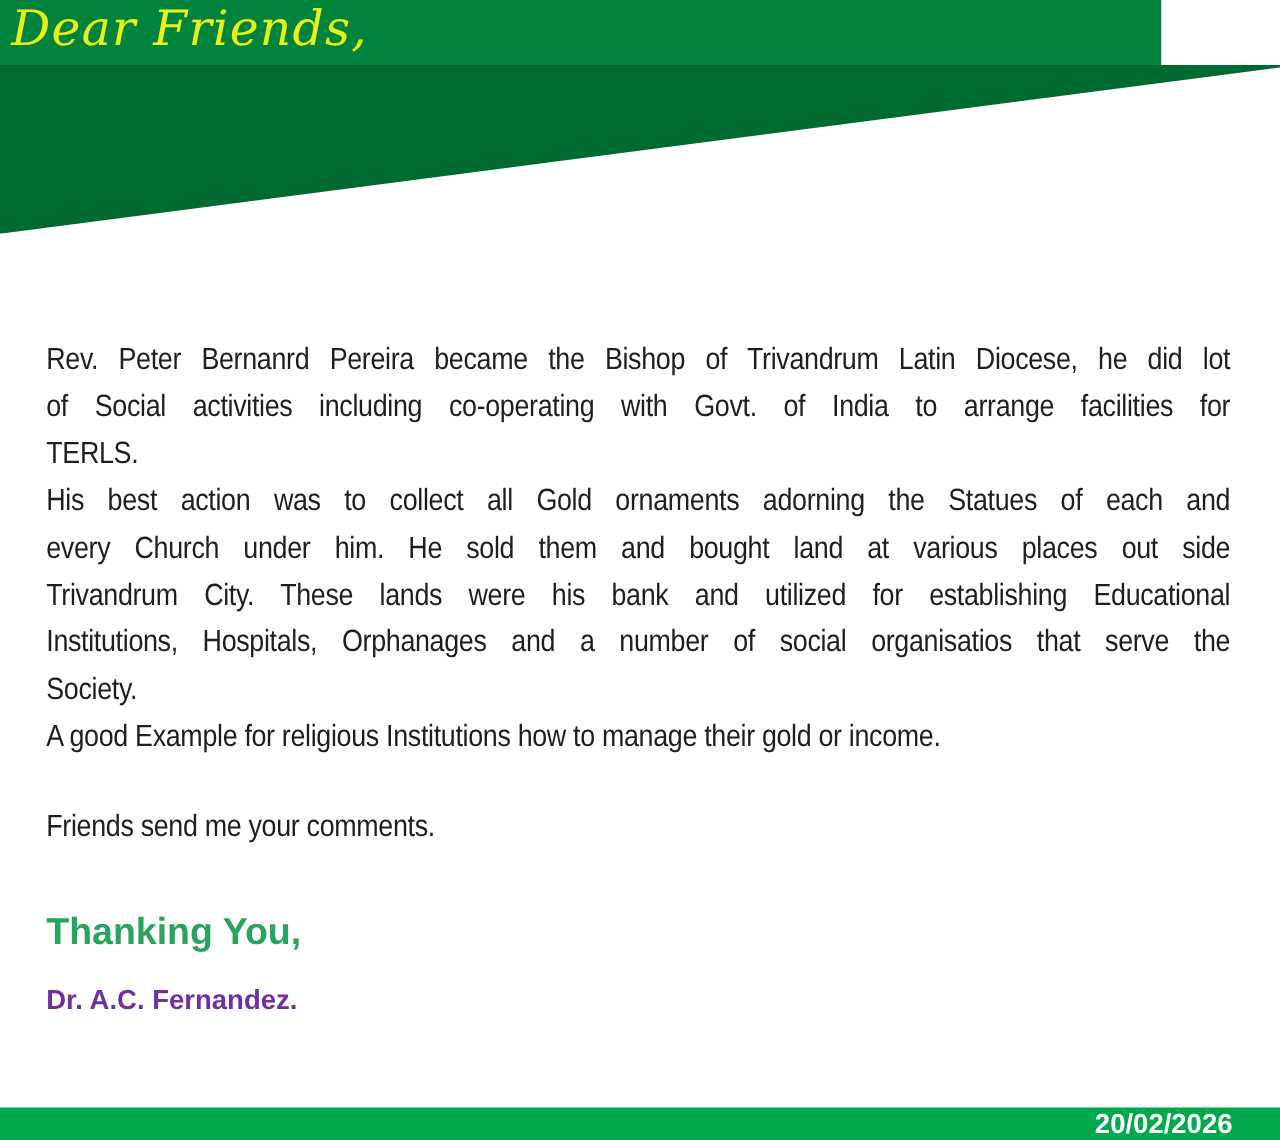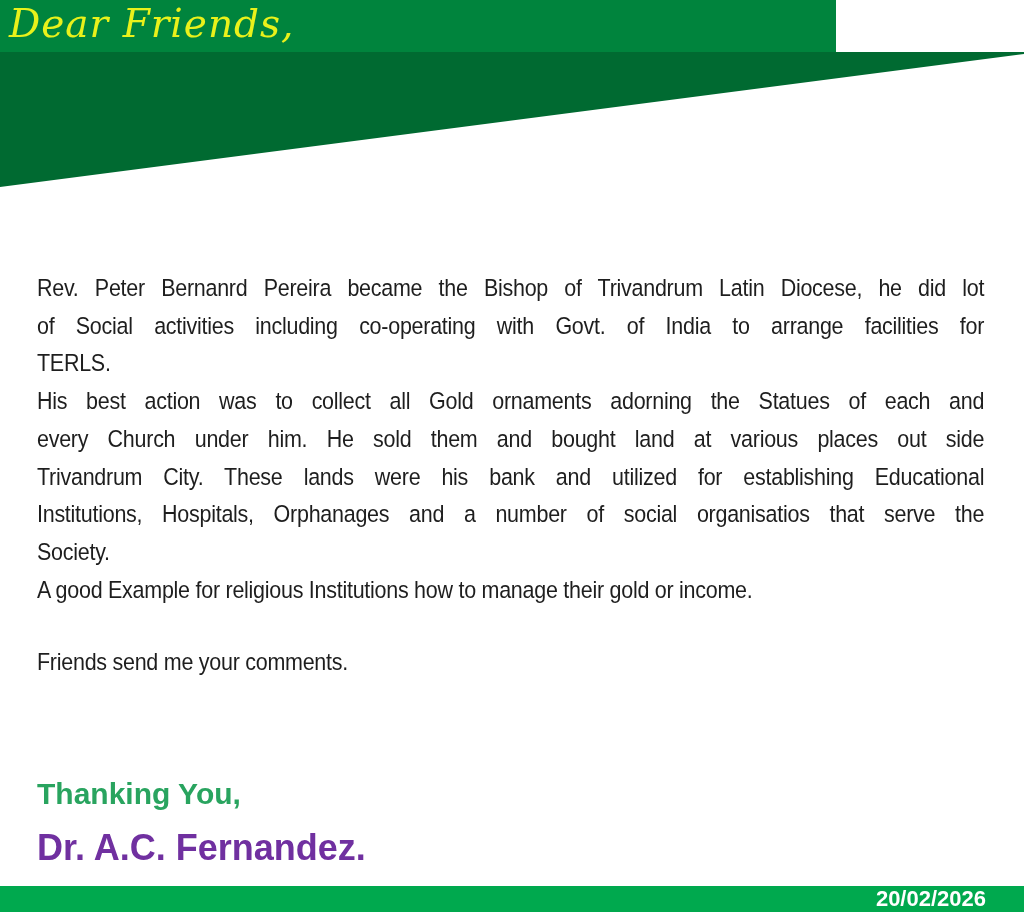--- a/index.html
+++ b/index.html
@@ -13,21 +13,21 @@
     height: 912px;
     background: #ffffff;
     overflow: hidden;
     font-family: "Liberation Sans", sans-serif;
   }
 
   
   .top-bar {
     position: absolute;
     top: 0; left: 0;
-    width: 836px; height: 52px;
+    width: 929px; height: 52px;
     background: var(--top-bar, #00843D);
     clip-path: polygon(0 0, 1016px 0, 100% 100%, 0 100%);
   }
   .greeting {
     position: absolute;
     left: 9px; top: 1px;
     font-family: "DejaVu Serif", serif;
     font-style: italic;
     font-size: 39px;
     letter-spacing: 1px;
@@ -66,32 +66,32 @@
   .line { text-align: left; }
   .line.j {
     text-align: justify;
     text-align-last: justify;
   }
   .line.gap { margin-top: 35px; }
 
   
   .signature {
     position: absolute;
-    left: 37px; top: 728px; margin-top: 48px;
+    left: 37px; top: 728px;
   }
   .closing {
     font-size: 30px;
     font-weight: 600;
     line-height: 36px;
     color: var(--closing-green, #29A45F);
     white-space: nowrap;
   }
   .author {
     margin-top: 18px;
-    font-size: 36px;
+    font-size: 22px;
     font-weight: 600;
     line-height: 36px;
     color: var(--author-purple, #7030A0);
     white-space: nowrap;
   }
 
   
   .bottom-bar {
     position: absolute;
     left: 0; top: 886px;

